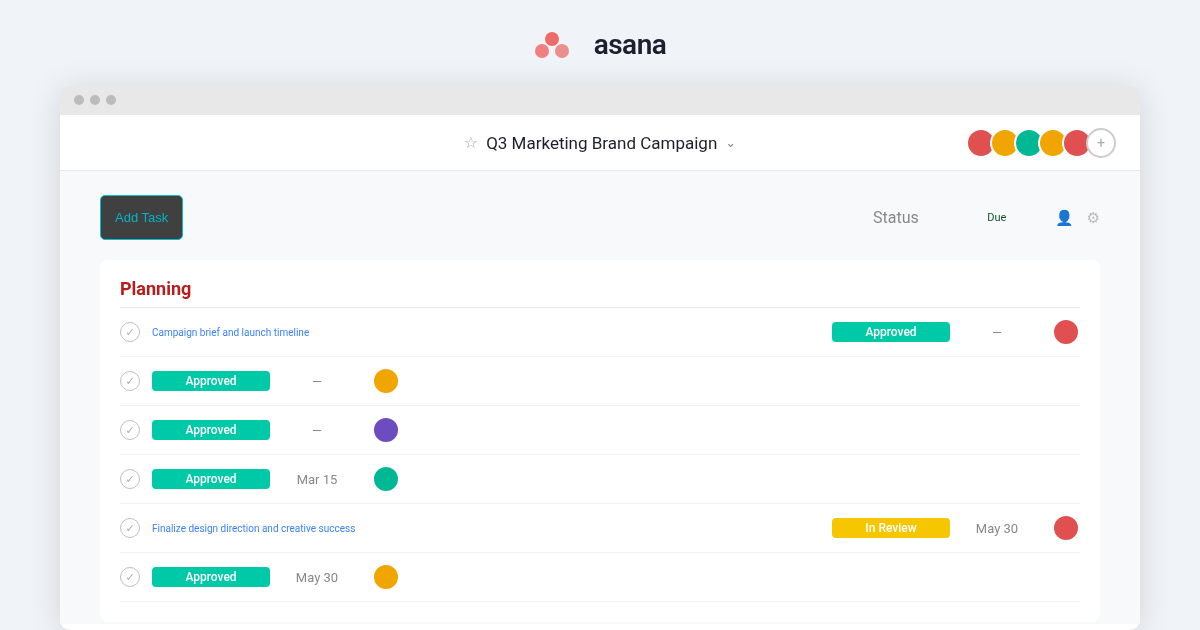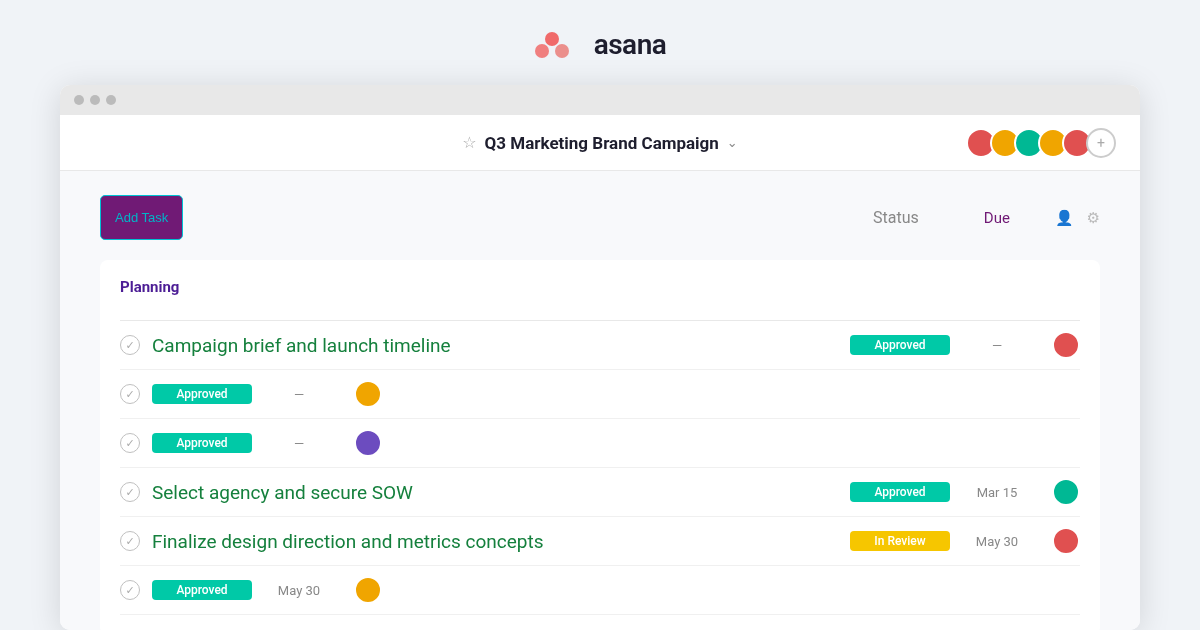--- a/index.html
+++ b/index.html
@@ -83,21 +83,21 @@
       display: flex;
       align-items: center;
       gap: 8px;
       position: absolute;
       left: 50%;
       transform: translateX(-50%);
     }
 
     .header-title {
       font-size: 17px;
-      font-weight: 700;
+      font-weight: 400;
       color: #1e1e2e;
     }
 
     .star-icon {
       color: #aaa;
       font-size: 16px;
     }
 
     .chevron-icon {
       color: #888;
@@ -150,40 +150,40 @@
     .toolbar {
       display: flex;
       align-items: center;
       margin-bottom: 20px;
       gap: 16px;
     }
 
     .add-task-btn {
       border: 1.5px solid #00c2d4;
       color: #00b5c8;
-      background: #701a75;
+      background: #404040;
       padding: 14px 14px;
       border-radius: 5px;
       font-size: 13px;
       font-weight: 500;
       cursor: pointer;
     }
 
     .toolbar-spacer { flex: 1; }
 
     .col-status {
       font-size: 16px;
       color: #888;
       width: 100px;
       text-align: center;
     }
 
     .col-due {
-      font-size: 15px;
-      color: #701a75;
+      font-size: 11px;
+      color: #14532d;
       width: 70px;
       text-align: center;
     }
 
     .col-icons {
       display: flex;
       gap: 12px;
       align-items: center;
       margin-left: 8px;
     }
@@ -194,24 +194,24 @@
     }
 
     
     .task-table {
       background: #fff;
       border-radius: 8px;
       padding: 0 20px;
     }
 
     .section-header {
-      font-size: 15px;
+      font-size: 18px;
       font-weight: 700;
-      color: #4c1d95;
-      padding: 18px 0 24px;
+      color: #b91c1c;
+      padding: 18px 0 8px;
       border-bottom: 1px solid #e8e8e8;
     }
 
     .task-row {
       display: flex;
       align-items: center;
       padding: 10px 0;
       border-bottom: 1px solid #f0f0f0;
       gap: 12px;
     }
@@ -226,31 +226,31 @@
       display: flex;
       align-items: center;
       justify-content: center;
       color: #aaa;
       font-size: 11px;
       flex-shrink: 0;
     }
 
     .task-name {
       flex: 1;
-      font-size: 19px;
-      color: #15803d;
+      font-size: 10px;
+      color: #3b82f6;
     }
 
     .badge {
       border-radius: 4px;
       padding: 3px 10px;
       font-size: 12px;
       font-weight: 500;
       color: #fff;
-      width: 100px;
+      width: 118px;
       text-align: center;
     }
 
     .badge-approved { background: #00c9a7; }
     .badge-in-review { background: #f6c600; color: #fff; margin-left: 24px; }
 
     .task-due {
       width: 70px;
       text-align: center;
       font-size: 13px;
@@ -359,29 +359,28 @@
       <div class="task-row">
         <div class="task-check">✓</div>
         <span class="badge badge-approved">Approved</span>
         <div class="task-due">—</div>
         <div class="avatar av3 task-avatar"></div>
       </div>
 
 
       <div class="task-row">
         <div class="task-check">✓</div>
-        <div class="task-name">Select agency and secure SOW</div>
         <span class="badge badge-approved">Approved</span>
         <div class="task-due">Mar 15</div>
         <div class="avatar av4 task-avatar"></div>
       </div>
 
       <div class="task-row">
         <div class="task-check">✓</div>
-        <div class="task-name">Finalize design direction and metrics concepts</div>
+        <div class="task-name">Finalize design direction and creative success</div>
         <span class="badge badge-in-review">In Review</span>
         <div class="task-due">May 30</div>
         <div class="avatar av5 task-avatar"></div>
       </div>
 
       <div class="task-row">
         <div class="task-check">✓</div>
         <span class="badge badge-approved">Approved</span>
         <div class="task-due">May 30</div>
         <div class="avatar av6 task-avatar"></div>

